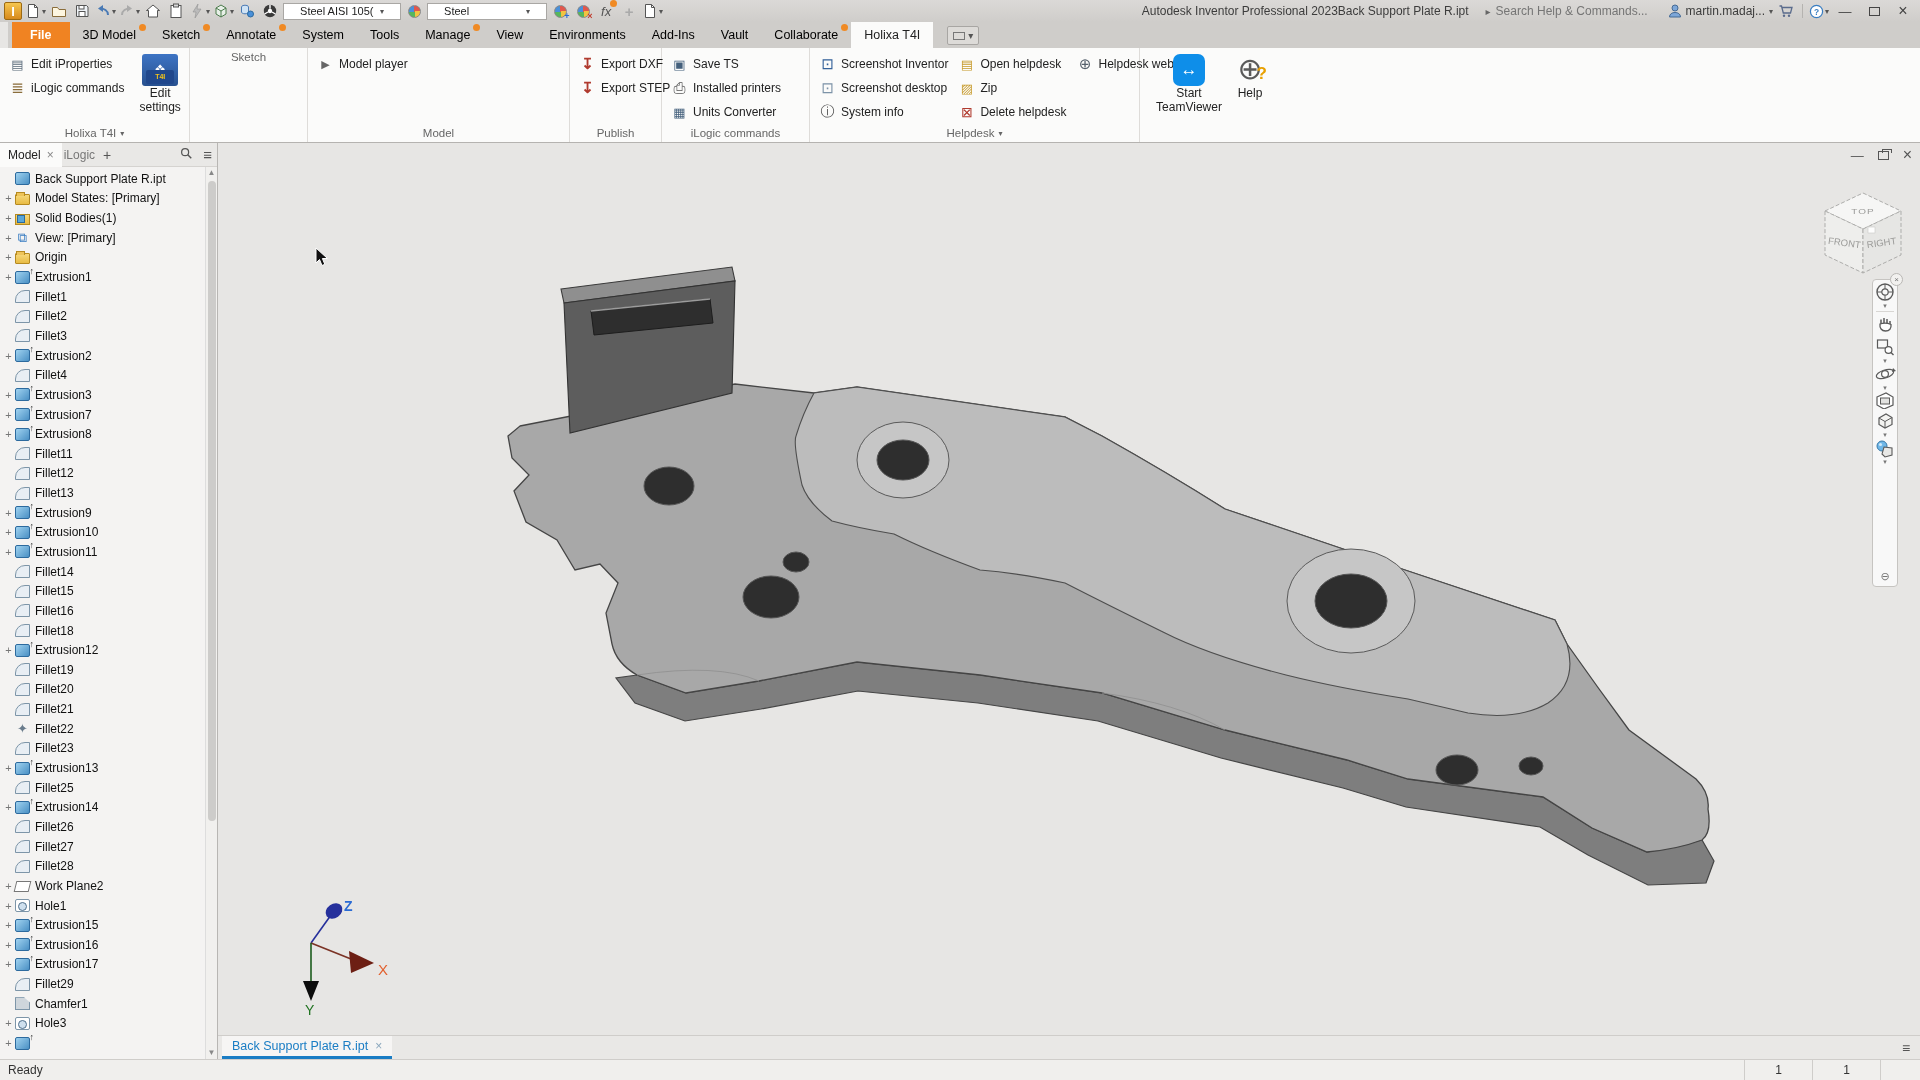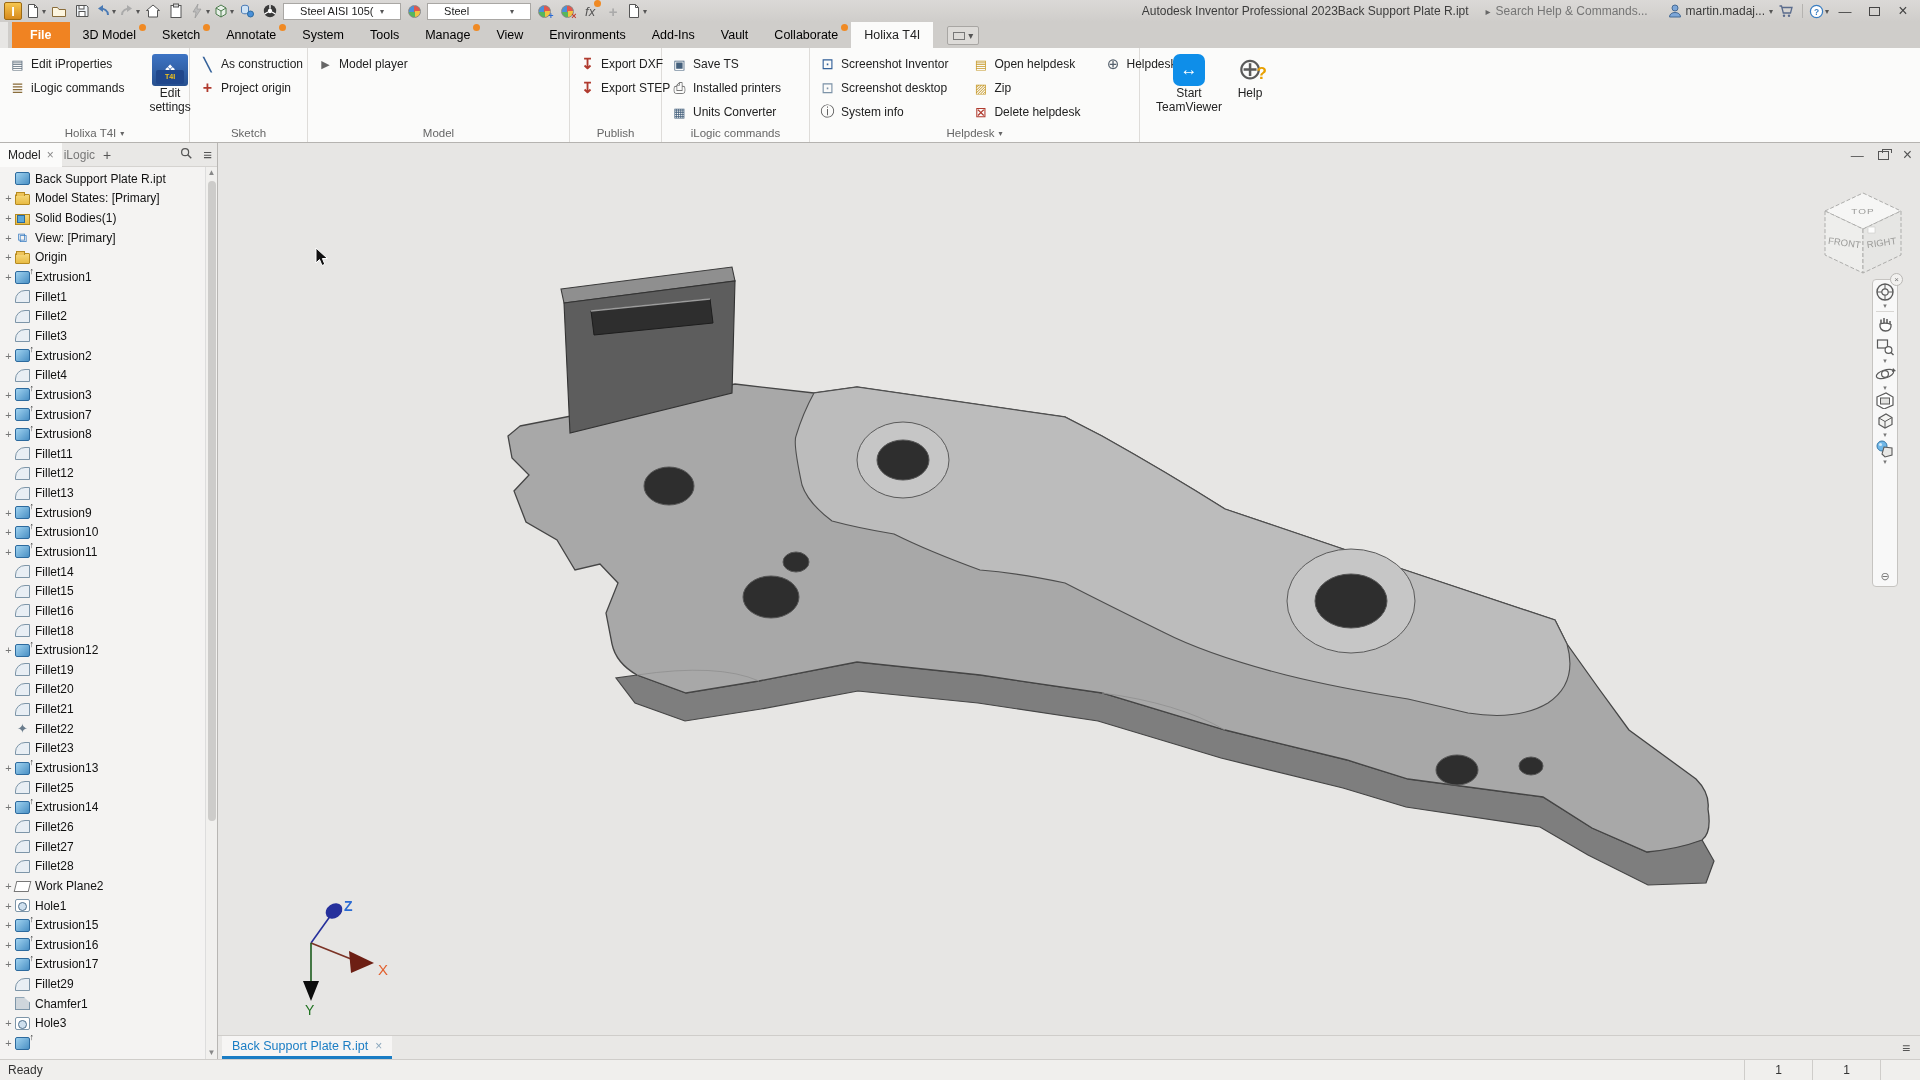--- a/index.html
+++ b/index.html
@@ -24,21 +24,21 @@
   #tabrow{position:absolute;left:8px;top:22px;width:1920px;height:26px;background:#cfcdca;display:flex;align-items:flex-end;padding-left:4px;}
   .rtab{height:26px;display:flex;align-items:center;padding:0 13px;font-size:12.5px;color:#000000;position:relative;}
   .rtab .tab-dot{position:absolute;right:3px;top:2px;width:7px;height:7px;border-radius:50%;background:#f08a24;}
   .rtab.file-tab{background:#f08322;color:#fff;font-weight:bold;padding:0 18px;}
   .rtab.active{background:#fbfbfa;color:#222;}
   #ribbon-display-btn{margin-left:14px;margin-bottom:3px;height:19px;border:1px solid #a8a6a3;border-radius:2px;background:#dddbd8;display:flex;align-items:center;padding:0 5px;gap:3px;font-size:10px;color:#555;}
 
   
   #ribbon{position:absolute;left:0;top:48px;width:1920px;height:95px;background:#fbfbfa;border-bottom:1px solid #b5b3b0;display:flex;}
   .rpanel{height:94px;border-right:1px solid #dedcd9;display:flex;flex-direction:column;}
-  .rpanel .pcontent{flex:1;display:flex;align-items:flex-start;padding:4px 4px 0 4px;gap:14px;}
+  .rpanel .pcontent{flex:1;display:flex;align-items:flex-start;padding:4px 4px 0 4px;gap:0;}
   .rpanel .plabel{height:18px;display:flex;align-items:center;justify-content:center;gap:4px;font-size:11.5px;color:#666;}
   .rcol{display:flex;flex-direction:column;}
   .rbtn{display:flex;align-items:center;gap:5px;height:24px;padding:0 5px;font-size:12px;color:#222;white-space:nowrap;border-radius:2px;}
   .rico{width:17px;height:17px;display:flex;align-items:center;justify-content:center;font-size:13px;flex:0 0 17px;}
   .rico.iprops::before{content:"▤";color:#5a6b7a;}
   .rico.ilogic::before{content:"≣";color:#8a6d3b;font-size:15px;}
   .rico.construction::before{content:"╲";color:#35629a;font-weight:bold;}
   .rico.origin::before{content:"+";color:#b03a2e;font-size:16px;font-weight:bold;}
   .rico.apply::before{content:"⊞";color:#35629a;font-size:14px;}
   .rico.hideall{background:#f3c979;border:1px solid #c78f2c;width:13px;height:15px;margin:0 2px;}
@@ -253,21 +253,21 @@
         <use href="#s-aperture"></use>
       </svg>
     </div>
   <div class="combo" style="width:118px">
       <span>Steel AISI 105(</span>
       <span class="caret" style="margin-left:auto">▾</span>
     </div>
   <div class="qbtn">
       <span class="wheel"></span>
     </div>
-  <div class="combo" style="width:104px">
+  <div class="combo" style="width:120px">
       <span>Steel</span>
       <span class="caret" style="margin-left:auto">▾</span>
     </div>
   <div class="qbtn">
       <span class="wheel">
         <span class="ovl" style="color:#2a6bd4">+</span>
       </span>
     </div>
   <div class="qbtn">
       <span class="wheel">
@@ -413,32 +413,20 @@
         <span>Edit settings</span>
       </div>
     </div>
     <div class="plabel">
         <span>Holixa T4I</span>
         <span style="font-size:8px">▾</span>
       </div>
   </div>
 
   <div class="rpanel" style="width:118px">
-    <div class="pcontent">
-      <div class="rcol">
-        <div class="rbtn">
-            <span class="rico construction"></span>
-            <span>As construction</span>
-          </div>
-          <div class="rbtn">
-            <span class="rico origin"></span>
-            <span>Project origin</span>
-          </div>
-      </div>
-    </div>
     <div class="plabel">
         <span>Sketch</span>
       </div>
   </div>
 
   <div class="rpanel" style="width:262px">
     <div class="pcontent">
       <div class="rcol">
         <div class="rbtn">
             <span class="rico player"></span>

